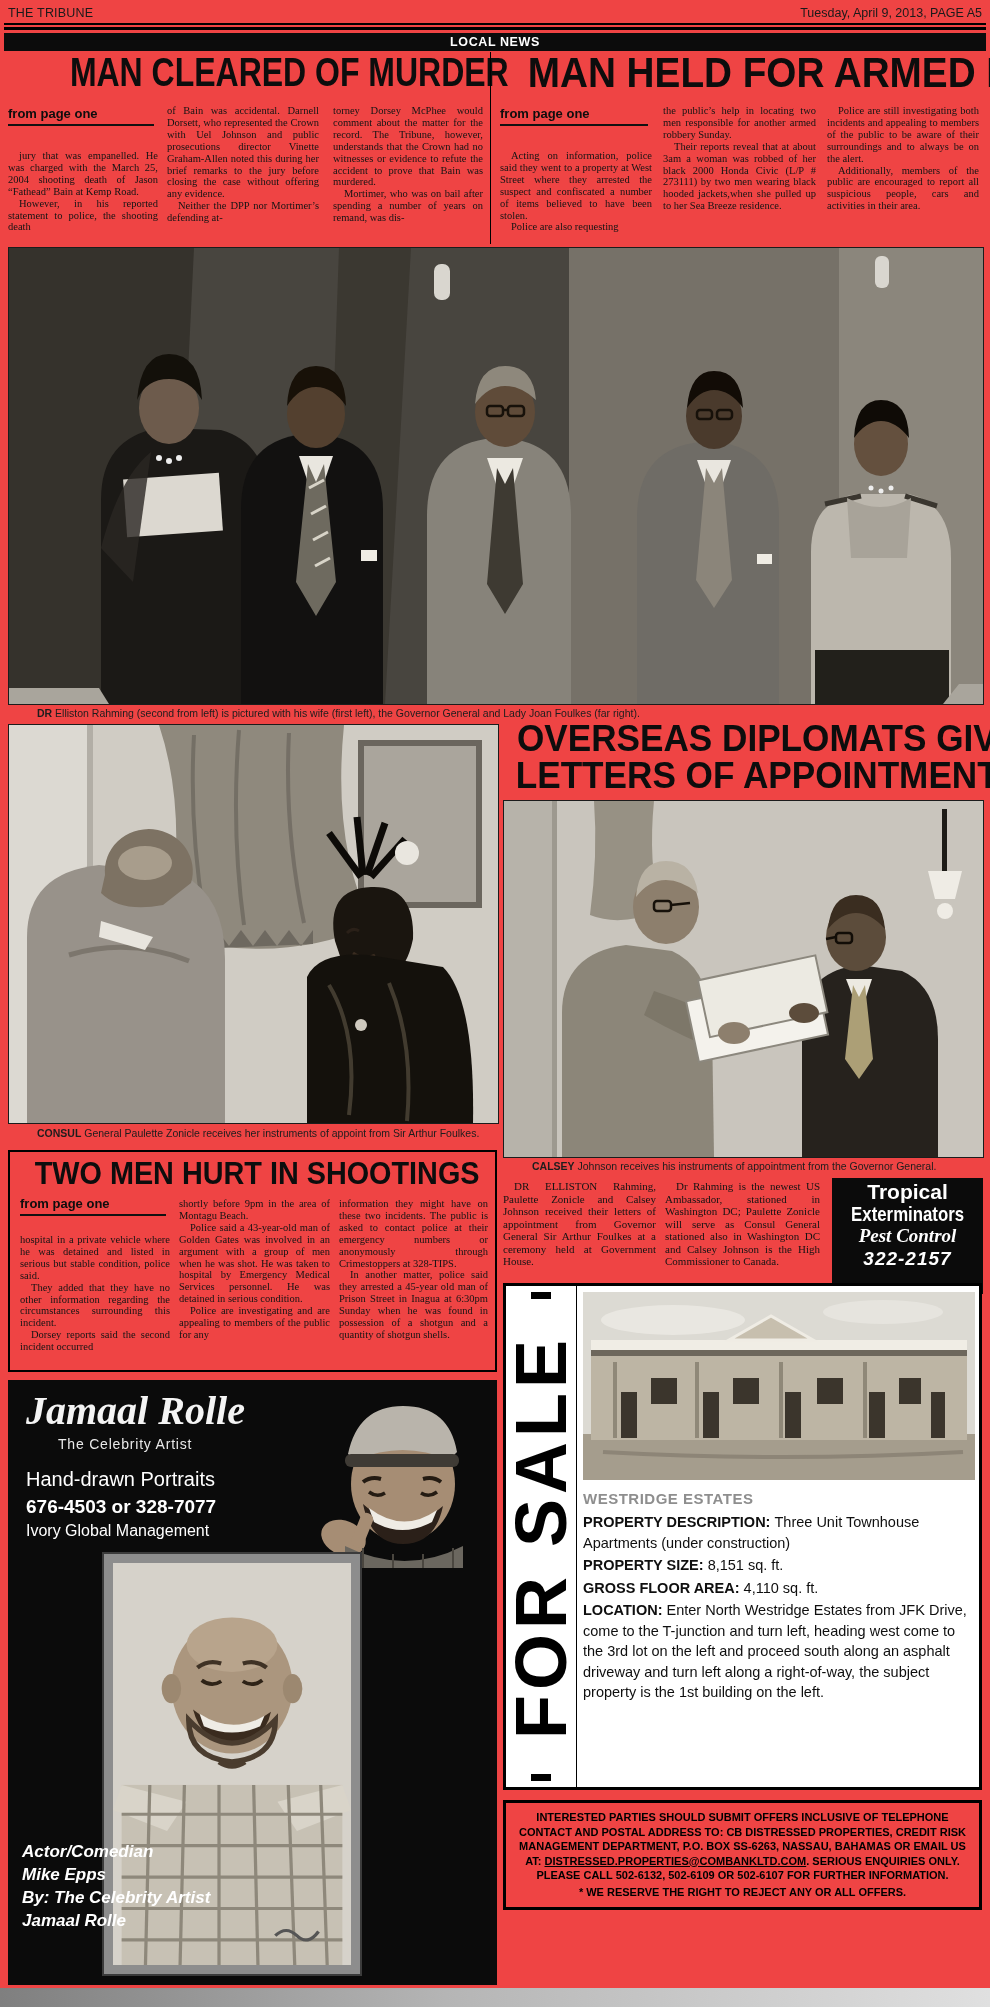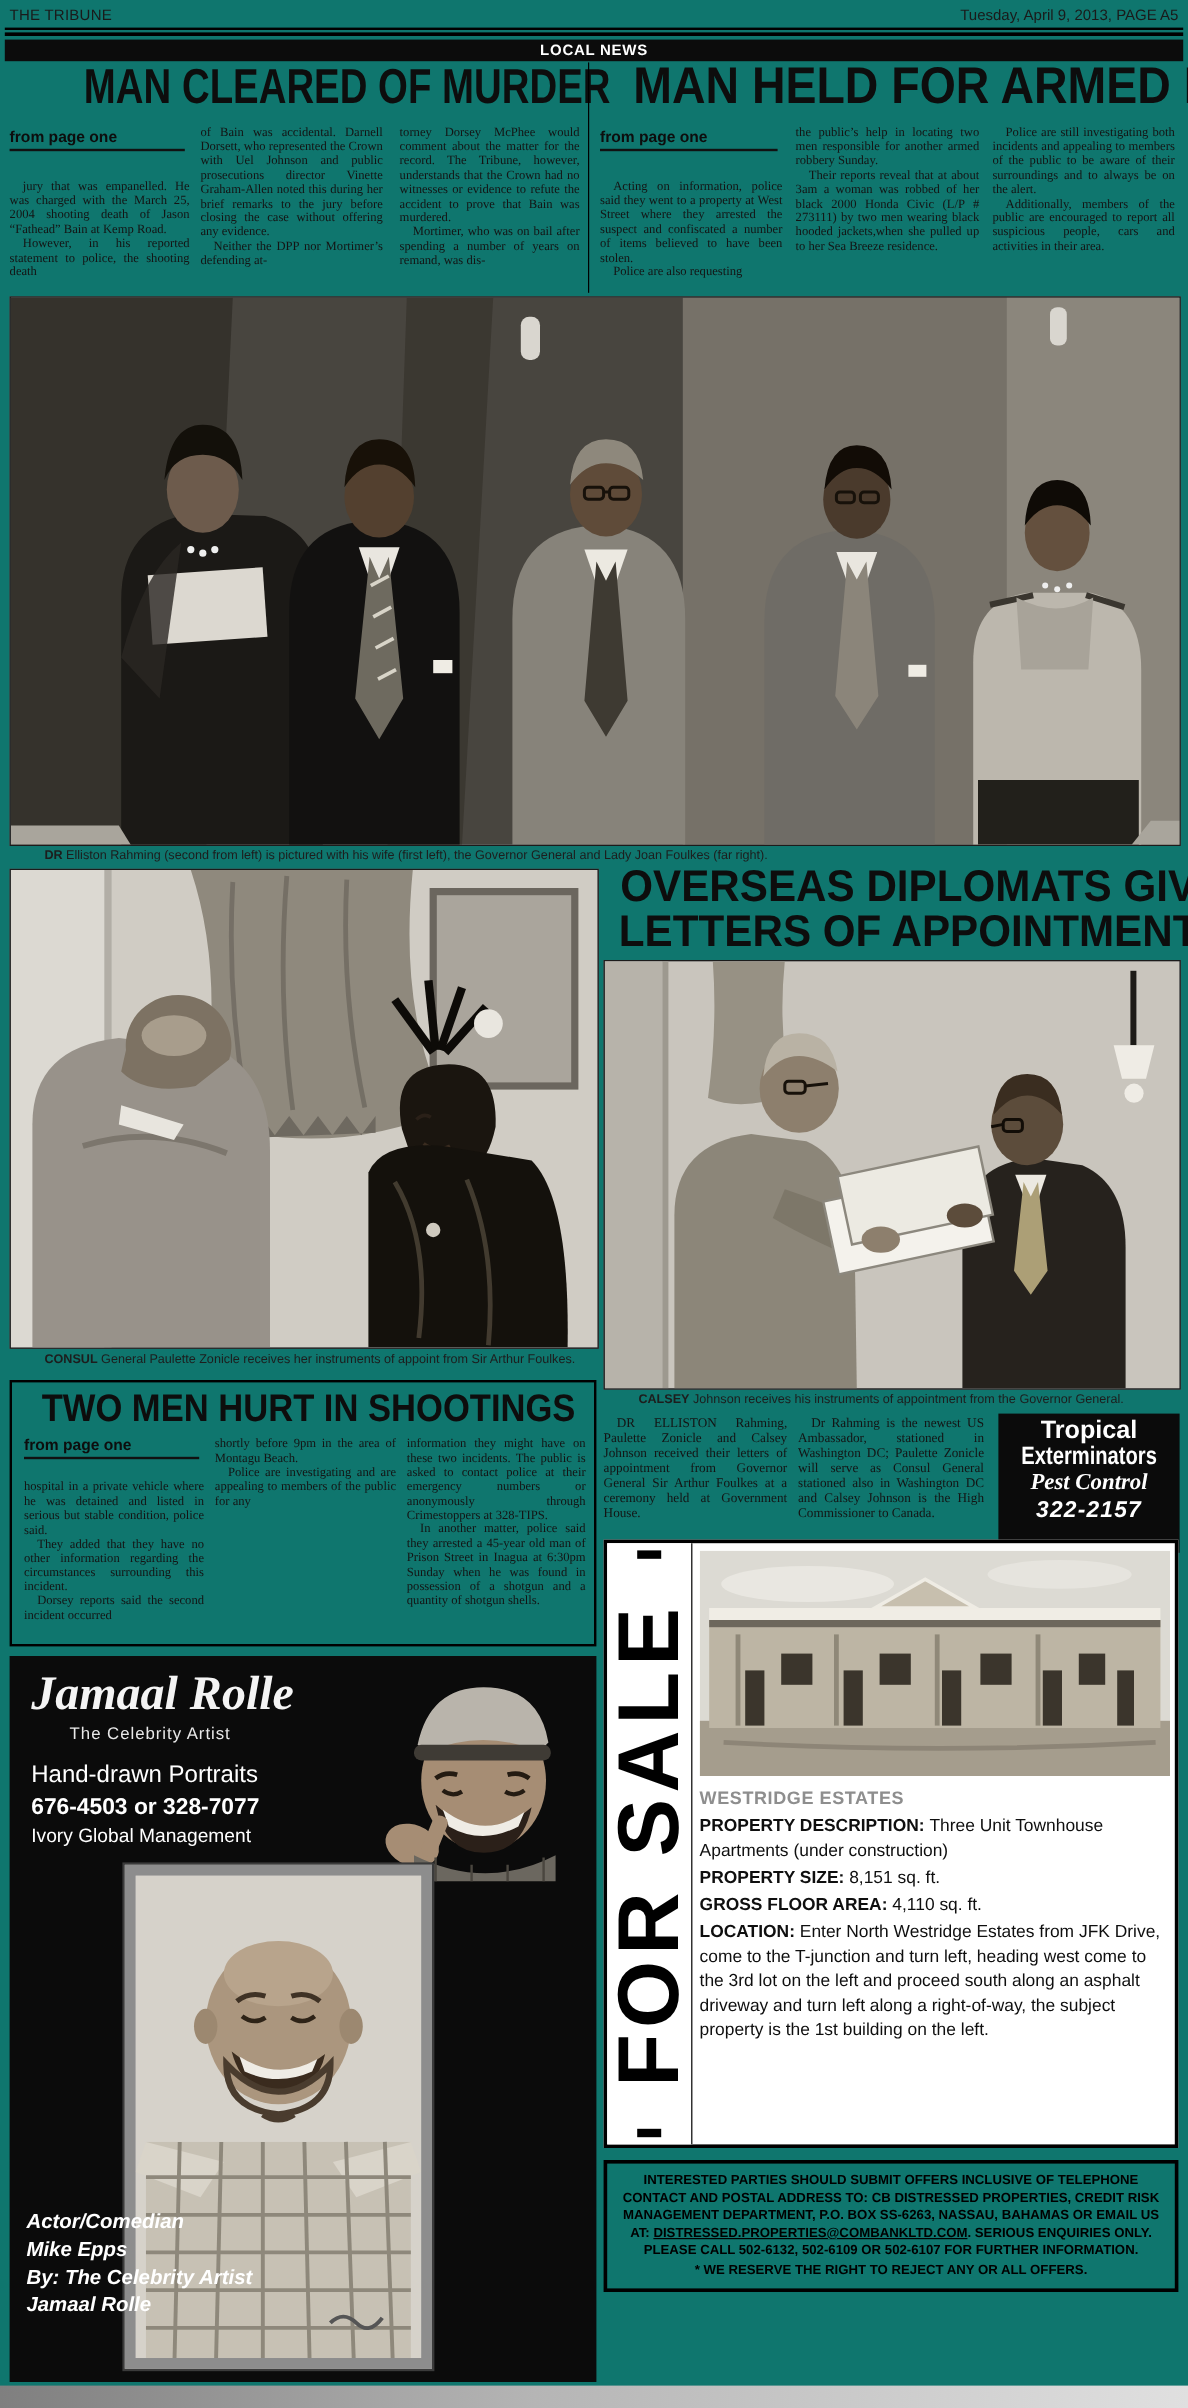--- a/index.html
+++ b/index.html
@@ -1,16 +1,16 @@
 <!DOCTYPE html>
 <html><head>
 <meta charset="utf-8">
 <style>
   html,body{margin:0;padding:0;background:#e9e9e9;}
-  #page{position:relative;width:990px;height:2007px;background:#0f766e;overflow:hidden;
+  #page{position:relative;width:990px;height:2007px;background:#ef4444;overflow:hidden;
         font-family:"Liberation Serif",serif;color:#111;}
   .abs{position:absolute;}
   
   .masthead{left:8px;top:6px;font:12.5px "Liberation Sans",sans-serif;letter-spacing:.2px;color:#1a1a1a;}
   .dateline{right:8px;top:6px;font:12.5px "Liberation Sans",sans-serif;color:#1a1a1a;margin-left:41px;}
   .rule-a{left:4px;right:4px;top:23px;height:2px;background:#000;}
   .rule-b{left:4px;right:4px;top:27px;height:3px;background:#000;}
   .sectionbar{left:4px;right:4px;top:33px;height:18px;background:#0c0c0c;color:#fff;
       font:bold 12.5px/18px "Liberation Sans",sans-serif;text-align:center;letter-spacing:.6px;}
   
@@ -320,20 +320,21 @@
       <span class="cond90">TWO MEN HURT IN SHOOTINGS</span>
     </div>
     <div class="abs kicker" style="left:10px;top:44px;width:146px;">from page one</div>
     <div class="abs newscol cont" style="left:10px;top:82px;width:150px;">
         <p>hospital in a private vehicle where he was detained and listed in serious but stable condition, police said.</p>
         <p>They added that they have no other information regarding the circumstances surrounding this incident.</p>
         <p>Dorsey reports said the second incident occurred</p>
       </div>
     <div class="abs newscol cont" style="left:169px;top:46px;width:151px;">
         <p>shortly before 9pm in the area of Montagu Beach.</p>
+        <p>Police said a 43-year-old man of Golden Gates was involved in an argument with a group of men when he was shot. He was taken to hospital by Emergency Medical Services personnel. He was detained in serious condition.</p>
         <p>Police are investigating and are appealing to members of the public for any</p>
       </div>
     <div class="abs newscol cont" style="left:329px;top:46px;width:149px;">
         <p>information they might have on these two incidents. The public is asked to contact police at their emergency numbers or anonymously through Crimestoppers at 328-TIPS.</p>
         <p>In another matter, police said they arrested a 45-year old man of Prison Street in Inagua at 6:30pm Sunday when he was found in possession of a shotgun and a quantity of shotgun shells.</p>
       </div>
   </div>
 
   <div class="abs ad-jamaal">
     <div class="j-name">Jamaal Rolle</div>

